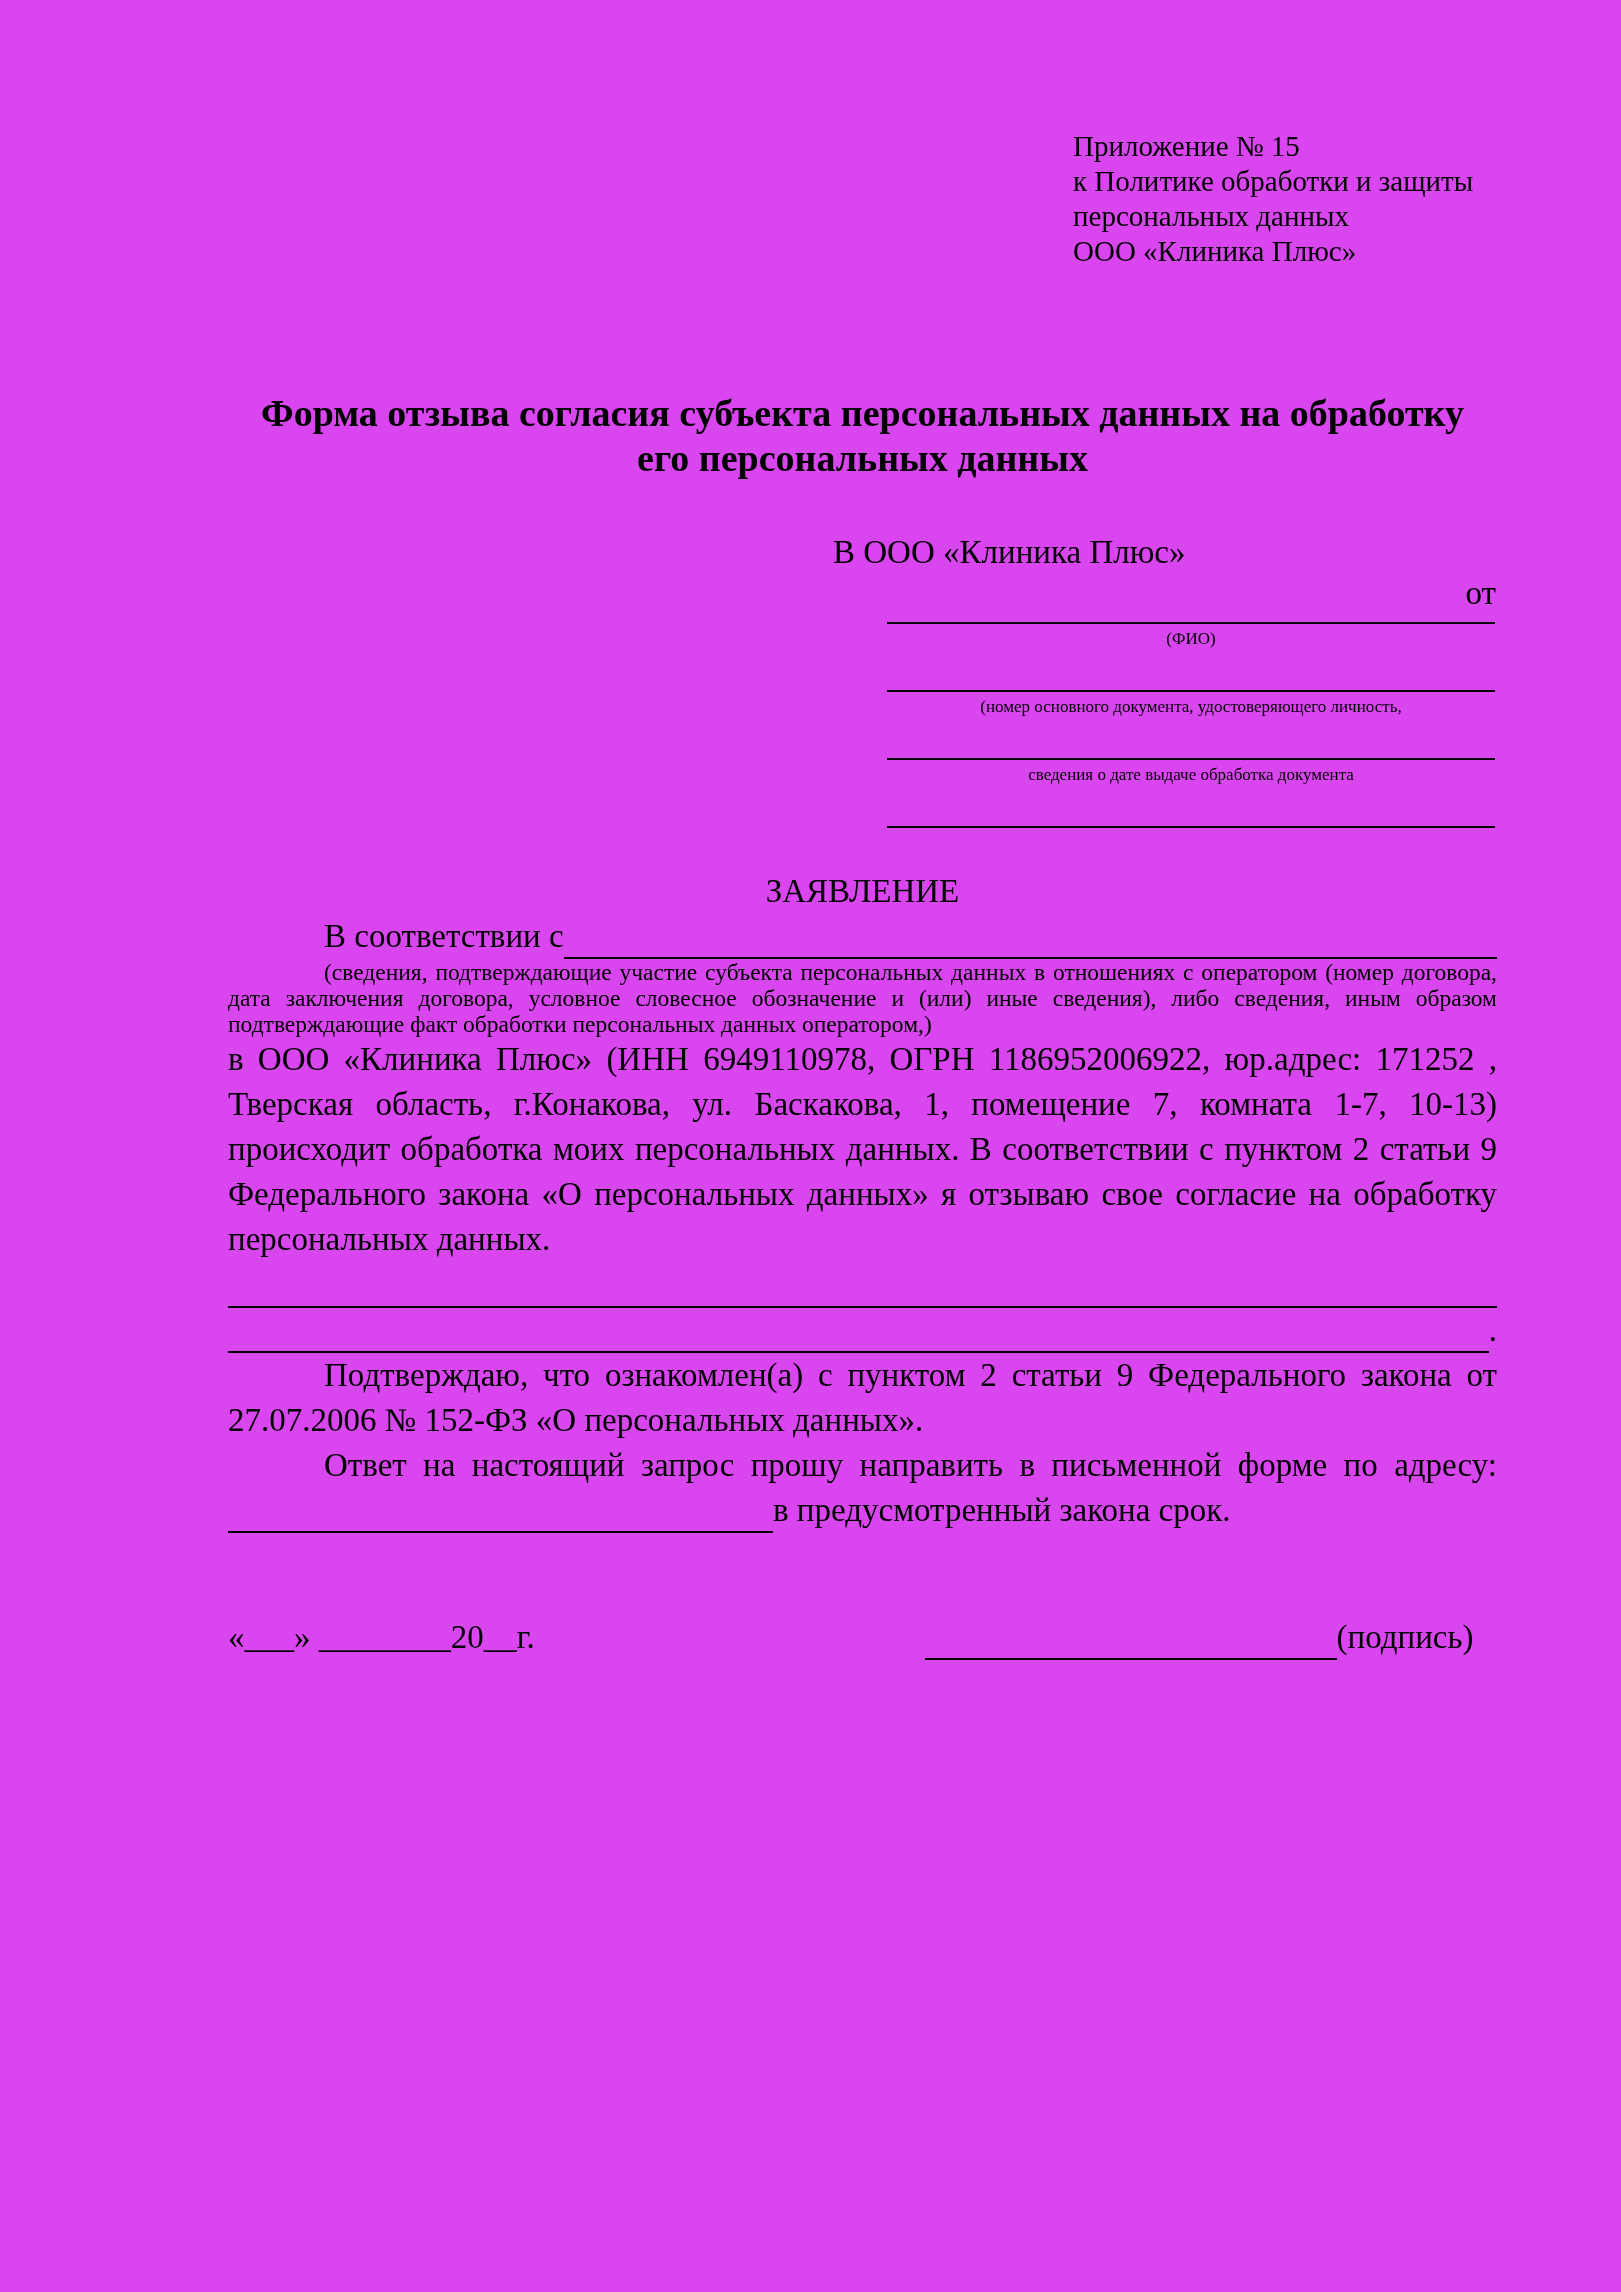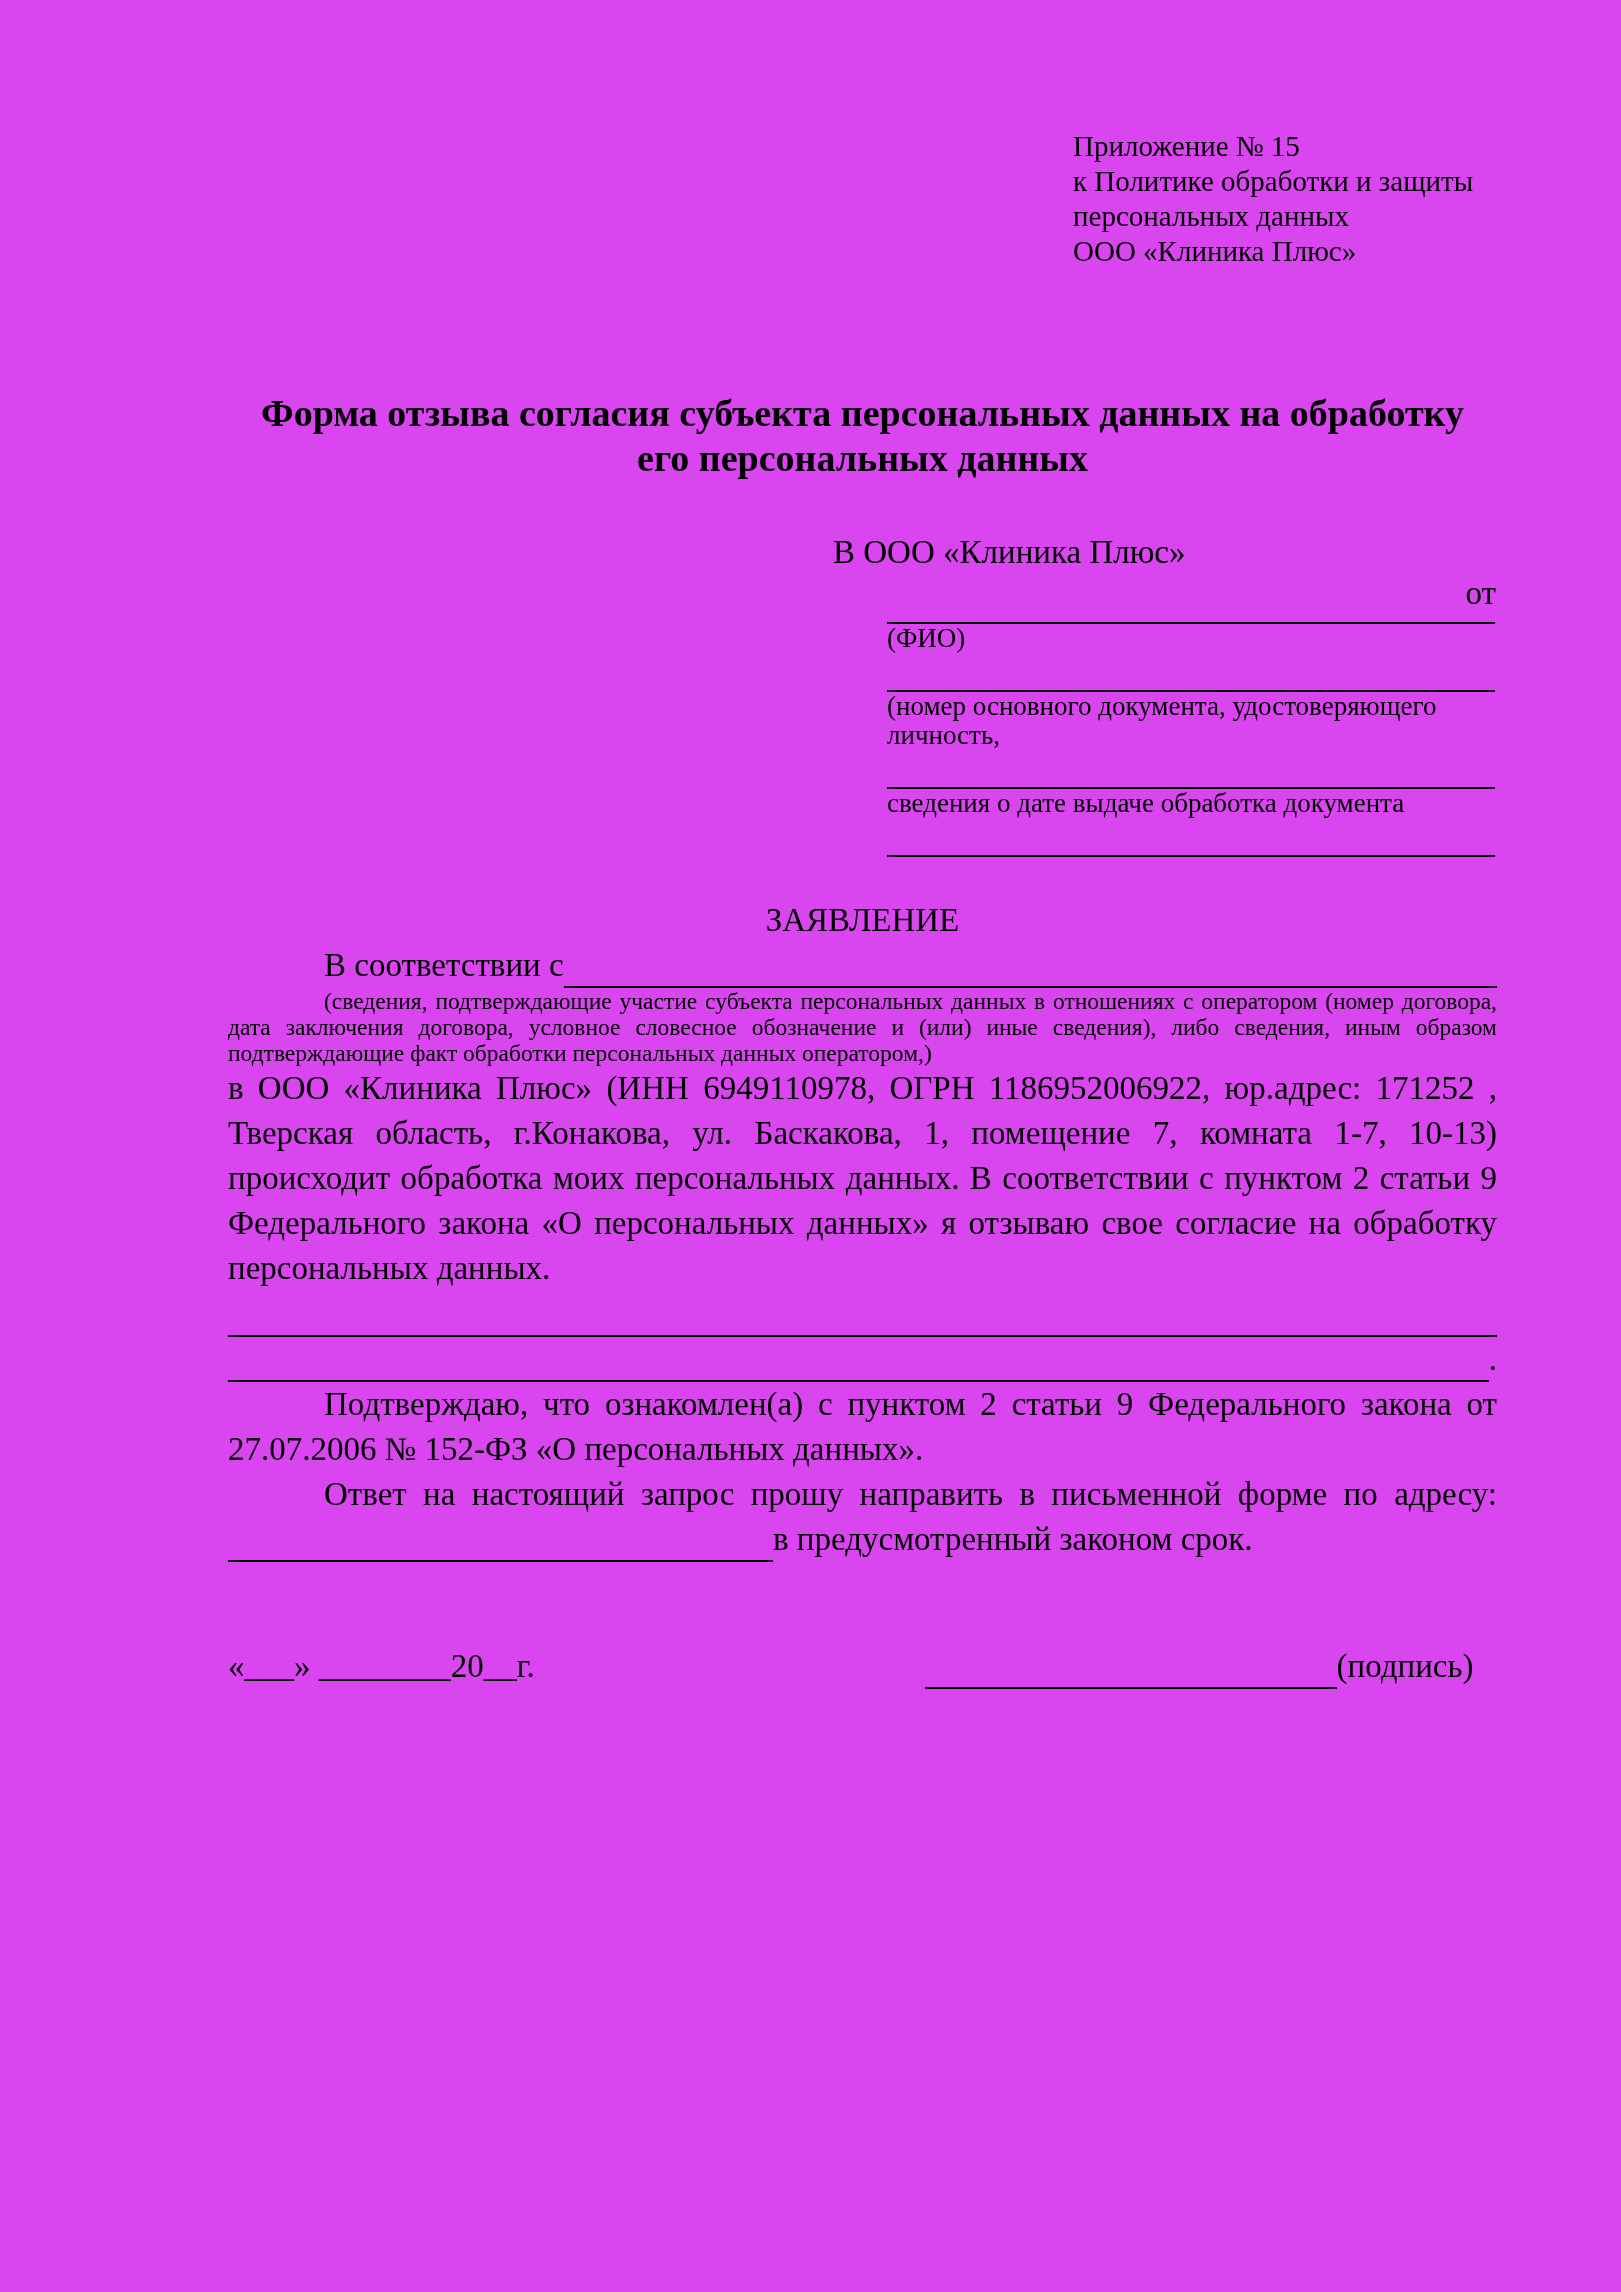--- a/index.html
+++ b/index.html
@@ -16,21 +16,21 @@
   .hdr{margin-left:845px;font-size:29px;line-height:35px;}
   
   .title{margin-top:122px;text-align:center;font-weight:700;font-size:38px;line-height:45px;}
   
   .addr{margin:49px 0 0 605px;width:663px;}
   .addr-to{line-height:45px;}
   .addr-from{margin-left:56px;line-height:37px;text-align:right;}
   .fld{margin-left:54px;width:608px;}
   .fld-line{height:37px;border-bottom:2.9px solid #000;}
   .fld-line.first{height:9.8px;}
-  .fld-cap{font-size:27px;line-height:29px;text-align:left;}
+  .fld-cap{font-size:17px;line-height:29px;text-align:center;}
   
   .heading{margin-top:41px;text-align:center;}
   .row{display:flex;align-items:flex-end;}
   .fill{flex:1;height:37px;border-bottom:2.9px solid #000;}
   .indent{padding-left:96px;white-space:nowrap;}
   .note{font-size:23.5px;line-height:26px;text-align:justify;text-indent:96px;}
   .body-par{text-align:justify;}
   .blank-full{height:44px;border-bottom:2.9px solid #000;}
   .confirm{text-align:justify;text-indent:96px;}
   .reply1{text-indent:96px;text-align:justify;text-align-last:justify;}
@@ -96,21 +96,21 @@
     <div class="row">
       <span class="fill"></span>
       <span>.</span>
     </div>
 
     <div class="confirm">Подтверждаю, что ознакомлен(а) с пунктом 2 статьи 9 Федерального закона от 27.07.2006 № 152-ФЗ «О персональных данных».</div>
 
     <div class="reply1">Ответ на настоящий запрос прошу направить в письменной форме по адресу:</div>
     <div class="row">
       <span class="uline-short"></span>
-      <span>в предусмотренный законом срок.</span>
+      <span>в предусмотренный закона срок.</span>
     </div>
 
     <div class="footer">
       <span>«___» ________20__г.</span>
       <span class="sig">
         <span class="sig-line"></span>
         <span>(подпись)</span>
       </span>
     </div>
 

